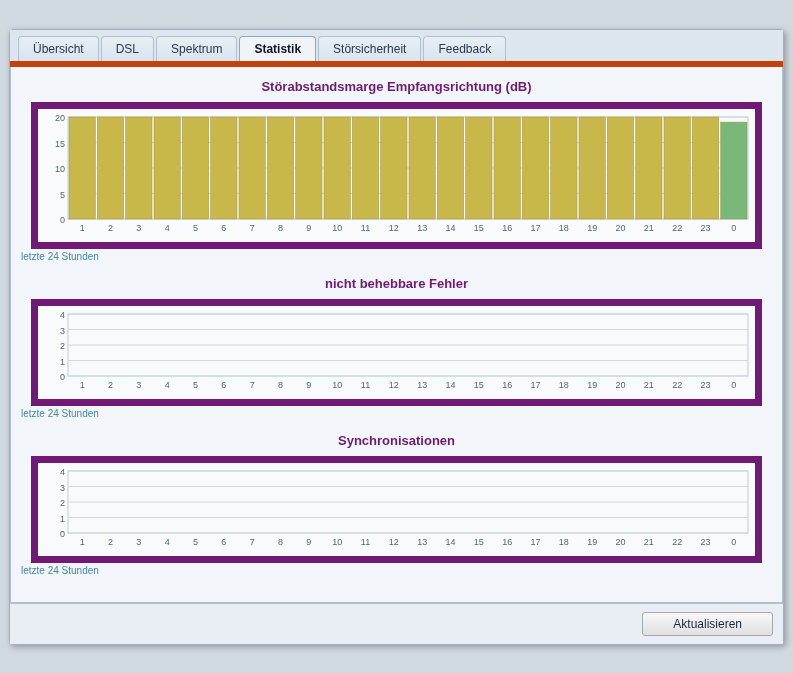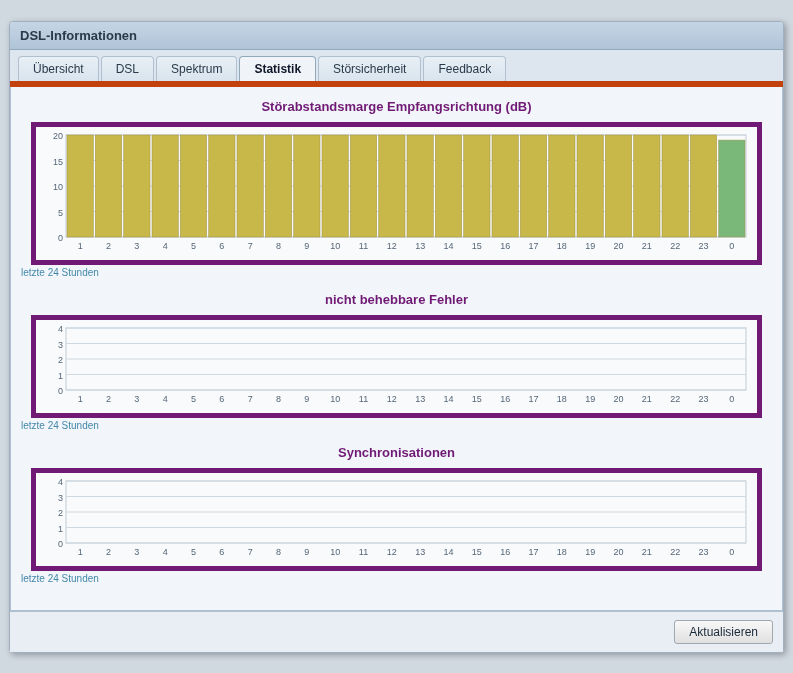--- a/index.html
+++ b/index.html
@@ -65,52 +65,51 @@
     .chart-title {
       text-align: center;
       font-weight: bold;
       font-size: 13px;
       color: #701a75;
       margin-bottom: 8px;
     }
     .chart-container {
       position: relative;
       background: #f8fafc;
-      border: 5px solid #701a75;
+      border: 7px solid #701a75;
       margin: 0 10px;
     }
     .x-label {
       text-align: left;
       color: #4488aa;
       font-size: 10px;
       margin-right: 14px;
       margin-top: 2px;
     }
     .footer {
       display: flex;
       justify-content: flex-end;
       padding: 8px 10px;
       background: #e8eef4;
       border-top: 1px solid #b0c0d0;
     }
     .btn-refresh {
-      padding: 4px 14px;
+      padding: 4px 30px;
       background: linear-gradient(to bottom, #f8f8f8, #e0e0e0);
       border: 1px solid #a0a8b0;
       border-radius: 3px;
       cursor: pointer;
       font-size: 12px;
       color: #1a2a3a;
     }
   </style>
 </head>
 <body>
 
 <div class="window">
-  <div class="window-title">DSL-Informationen</div>
 
   <div class="tabs" id="tab-bar">
       <div class="tab">Übersicht</div>
       <div class="tab">DSL</div>
       <div class="tab">Spektrum</div>
       <div class="tab active">Statistik</div>
       <div class="tab">Störsicherheit</div>
       <div class="tab">Feedback</div>
     </div>
 

